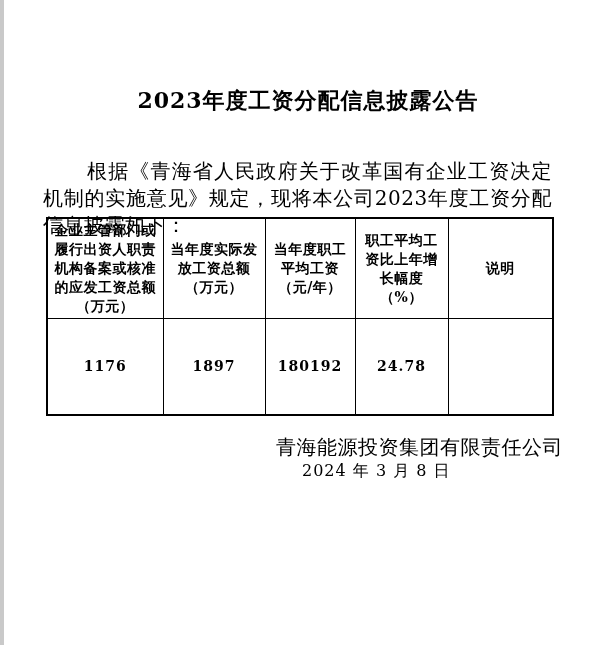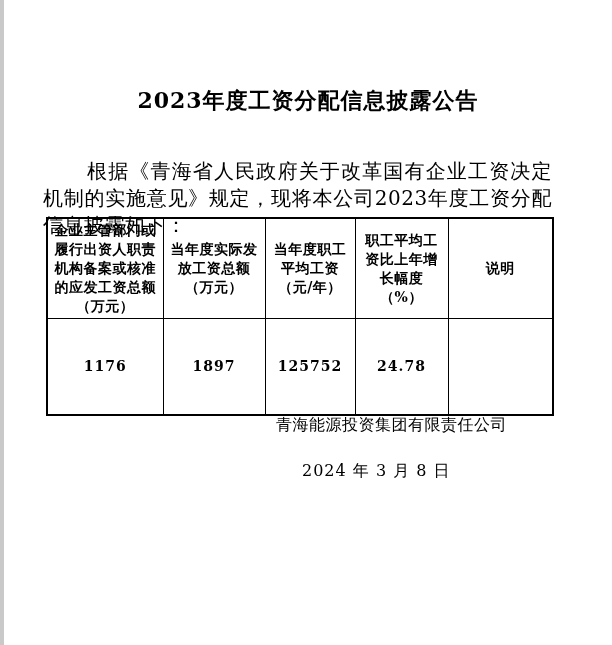--- a/index.html
+++ b/index.html
@@ -29,22 +29,22 @@
   }
   table.salary td{
     border:1px solid #000;
     text-align:center;vertical-align:middle;
     font-size:14px;line-height:19px;letter-spacing:0.5px;
     padding:2px 3px;word-break:break-all;
   }
   tr.hdr td{height:94px;}
   tr.data td{height:91px;font-size:14px;letter-spacing:1px;margin-top:44px;}
   .sig-company{
-    position:absolute;top:415px;left:276px;
-    font-size:16px;letter-spacing:0.5px;white-space:nowrap;
+    position:absolute;top:434px;left:276px;
+    font-size:20px;letter-spacing:0.5px;white-space:nowrap;
   }
   .sig-date{
     position:absolute;top:461px;left:302px;
     font-size:16px;letter-spacing:1px;white-space:nowrap;
   }
 </style>
 </head>
 <body>
 
 <div class="left-strip"></div>
@@ -65,21 +65,21 @@
     <tr class="hdr">
       <td>企业主管部门或履行出资人职责机构备案或核准的应发工资总额（万元）</td>
       <td>当年度实际发放工资总额（万元）</td>
       <td>当年度职工平均工资（元/年）</td>
       <td>职工平均工资比上年增长幅度（%）</td>
       <td>说明</td>
     </tr>
     <tr class="data">
       <td>1176</td>
       <td>1897</td>
-      <td>125752</td>
+      <td>180192</td>
       <td>24.78</td>
       <td></td>
     </tr>
   </tbody>
 </table>
 
 <div class="sig-company">青海能源投资集团有限责任公司</div>
 
 <div class="sig-date">2024 年 3 月 8 日</div>
 

